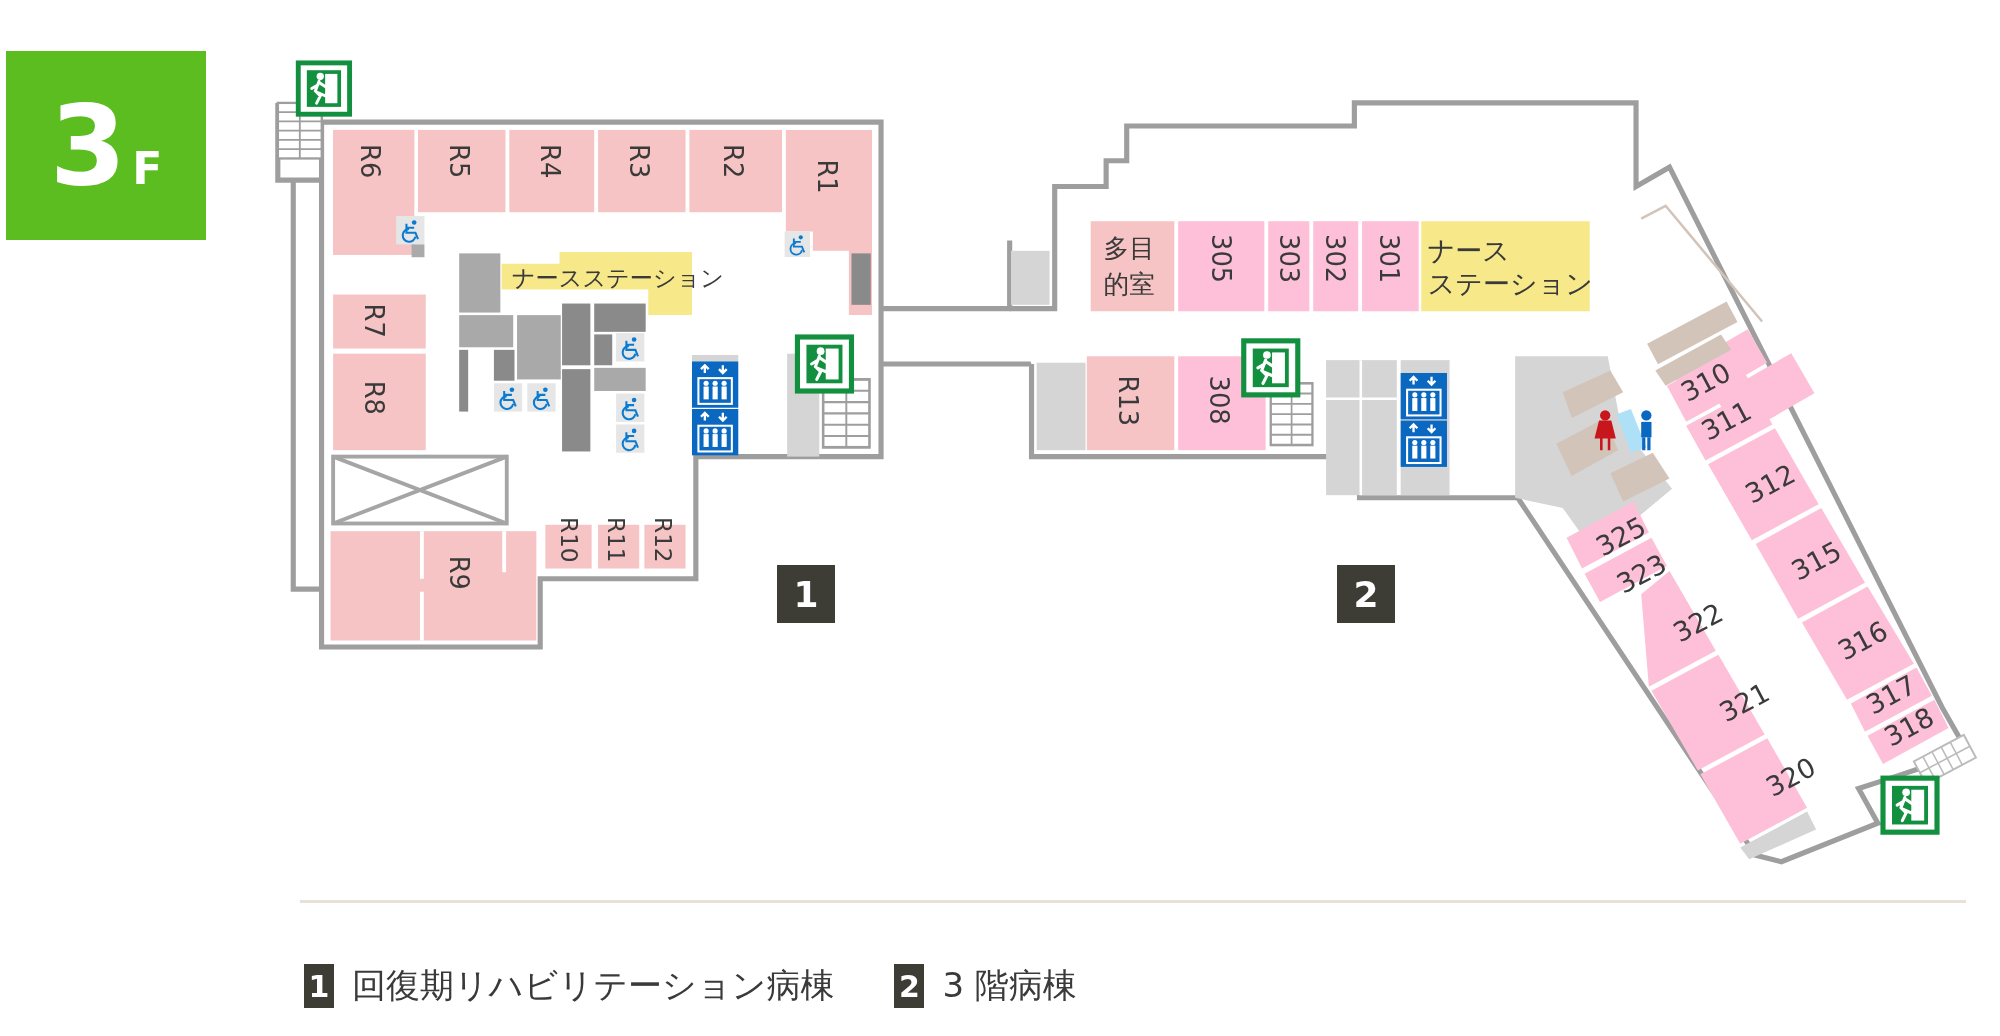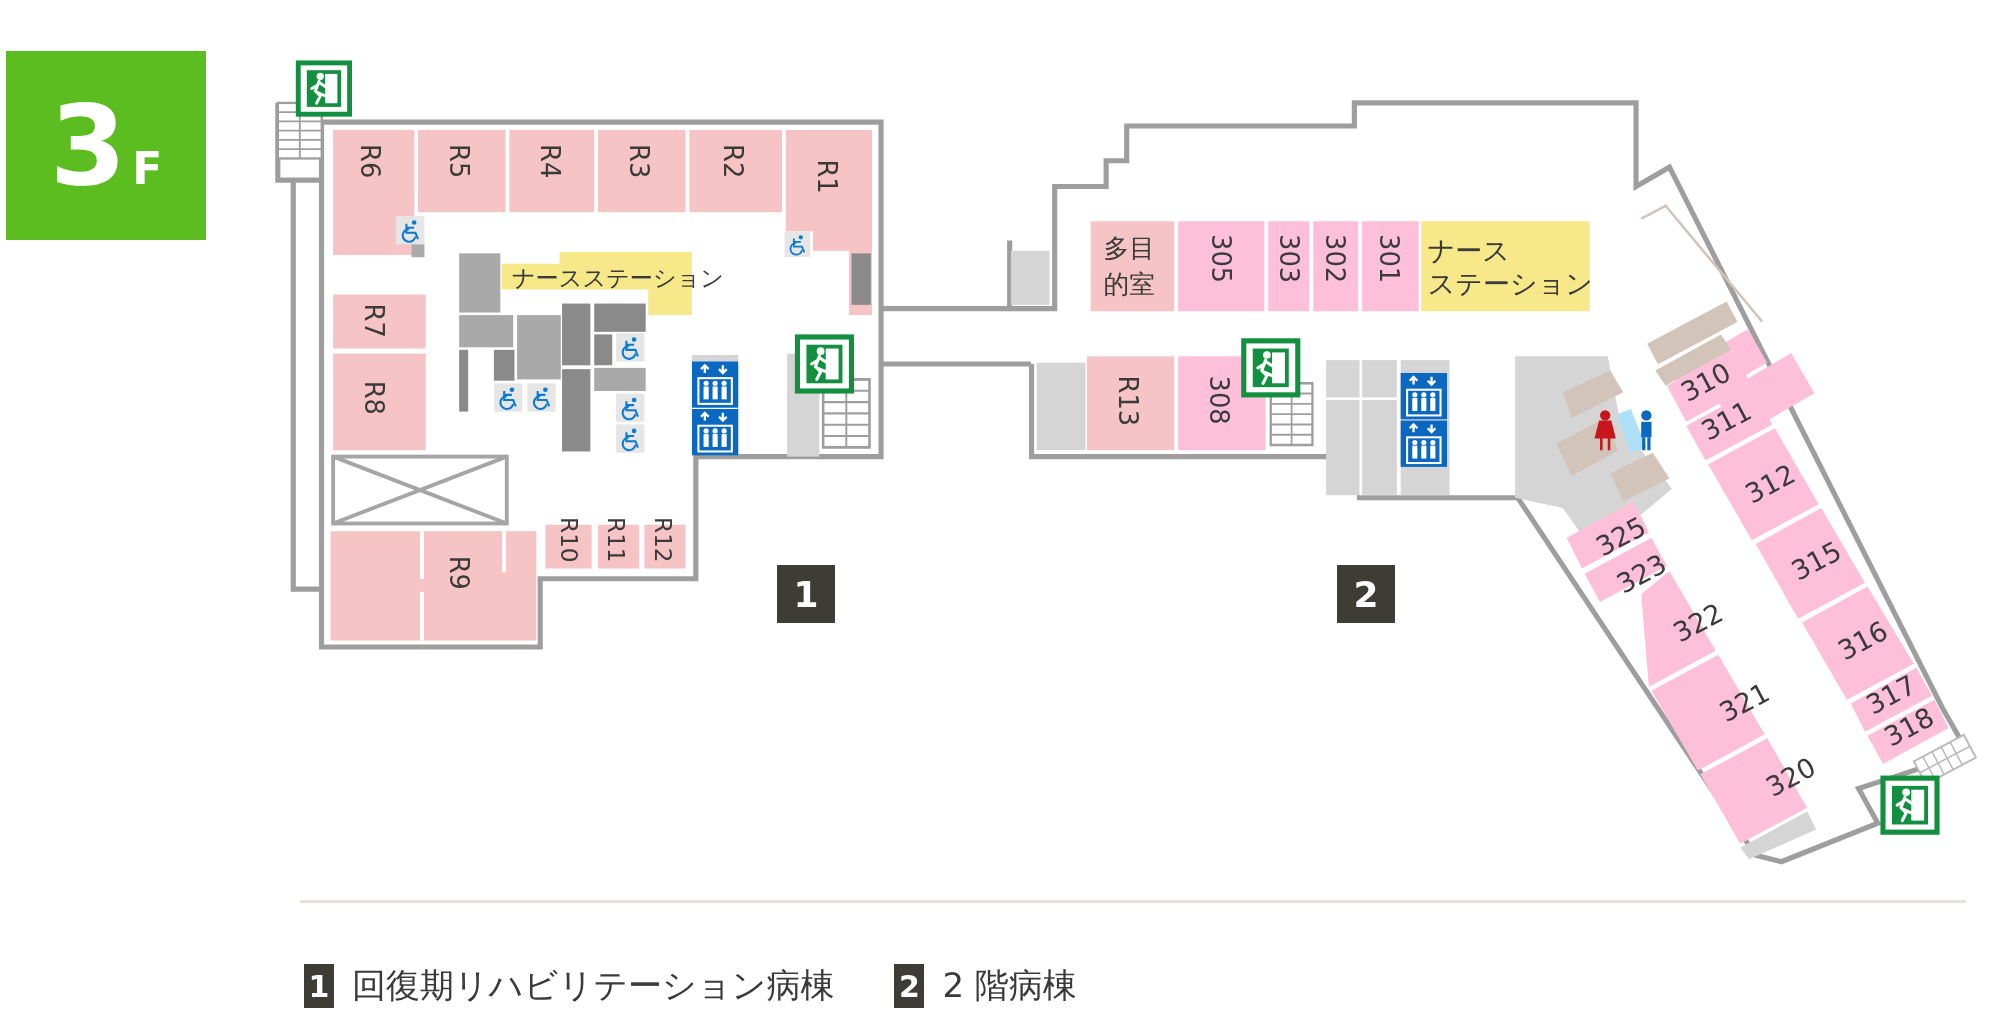--- a/index.html
+++ b/index.html
@@ -273,15 +273,15 @@
 
 <div class="divider"></div>
 
 <div class="legend">
   <div class="legend-item">
     <span class="legend-num">1</span>
     <span class="legend-label">回復期リハビリテーション病棟</span>
   </div>
   <div class="legend-item">
     <span class="legend-num">2</span>
-    <span class="legend-label">2 階病棟</span>
+    <span class="legend-label">3 階病棟</span>
   </div>
 </div>
 
 </body></html>

